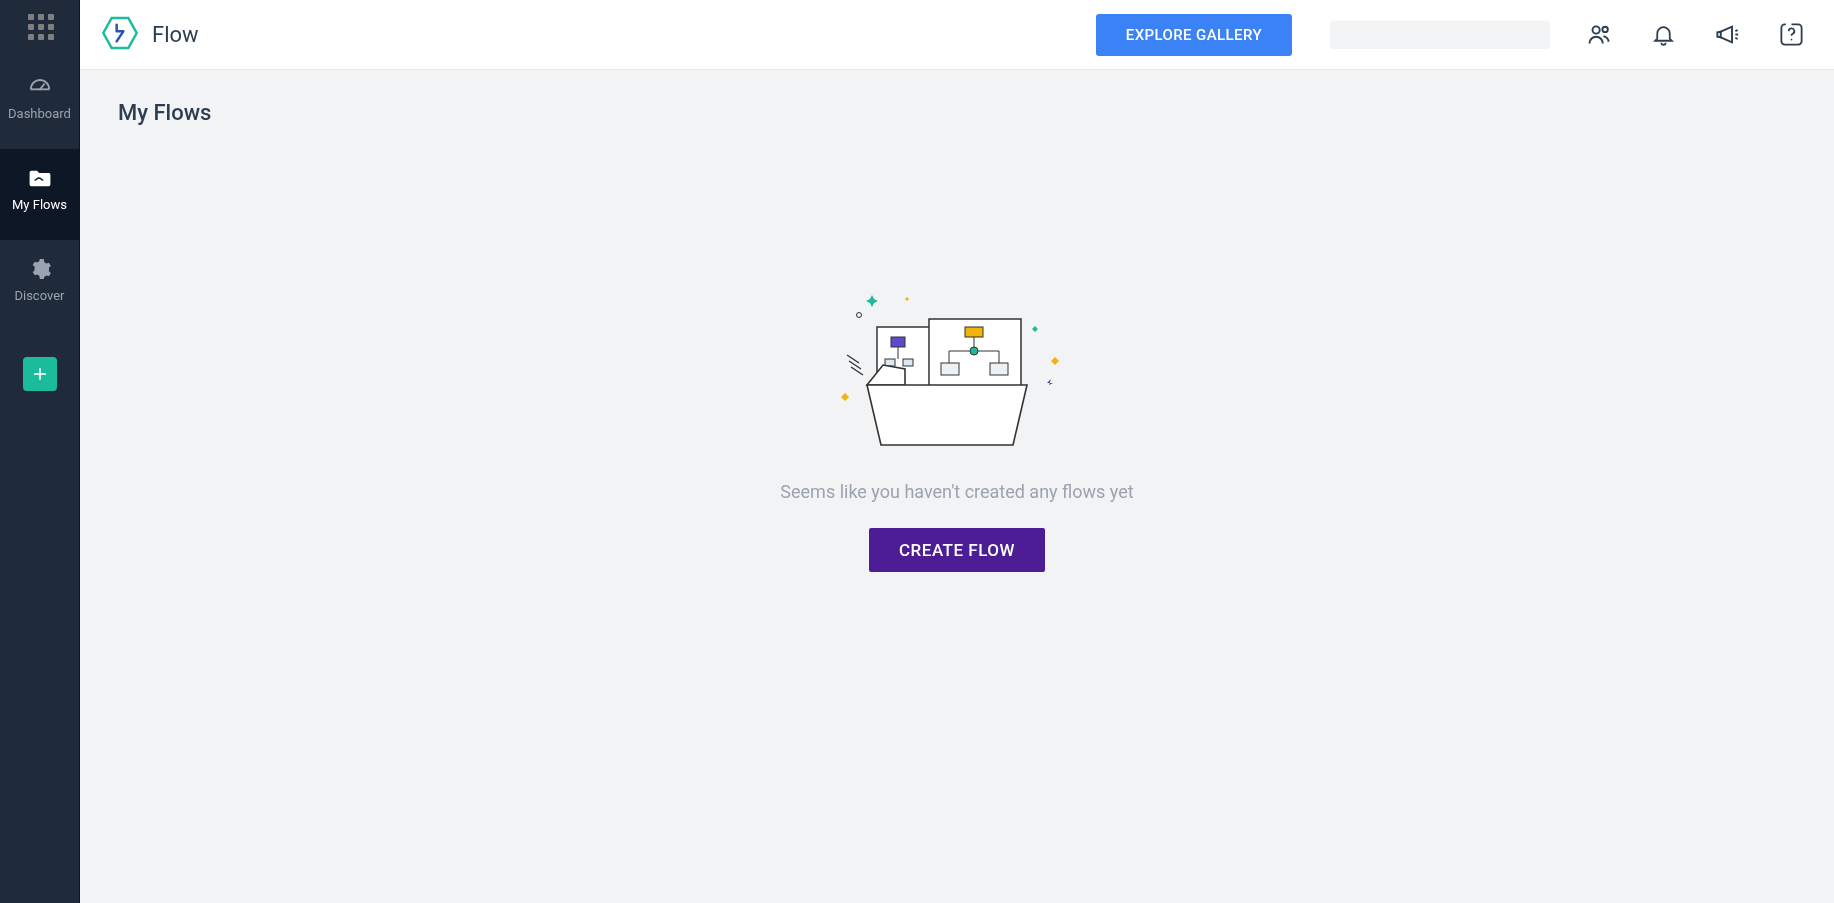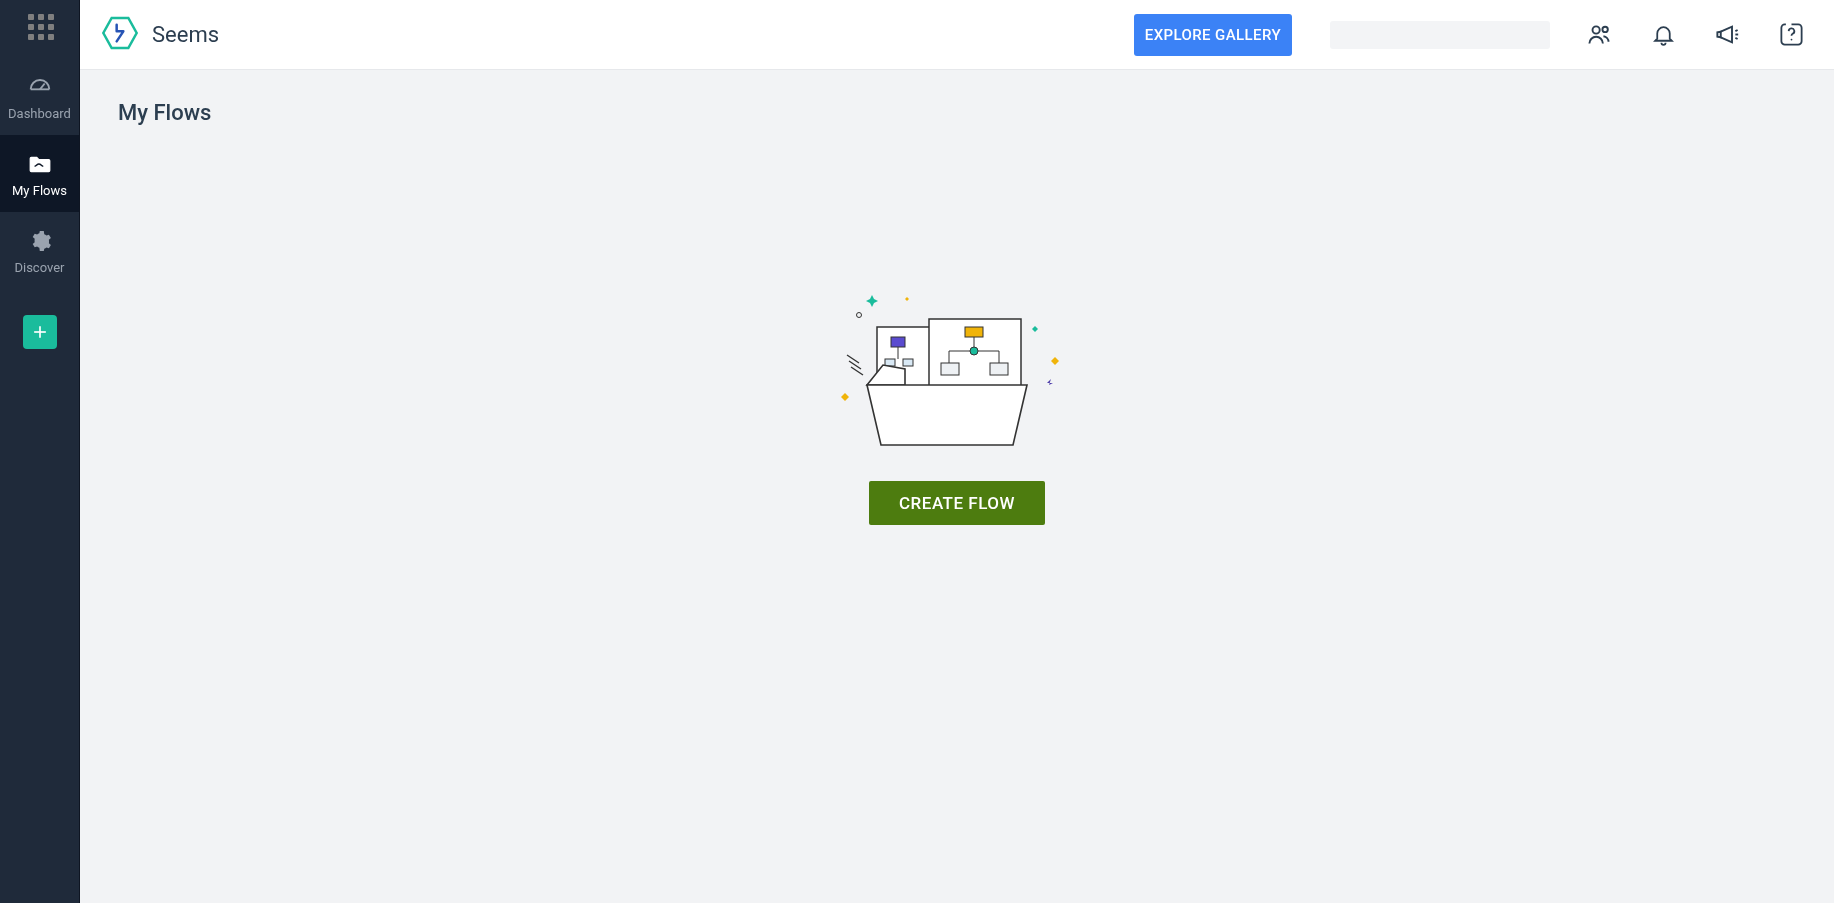--- a/index.html
+++ b/index.html
@@ -40,21 +40,21 @@
     cursor: pointer;
   }
   .sidebar-app-grid span {
     background: #7f7f7f;
     width: 6px;
     height: 6px;
     border-radius: 1px;
   }
   .sidebar-item {
     width: 100%;
-    padding: 14px 0 14px;
+    padding: 14px 0 28px;
     text-align: center;
     cursor: pointer;
     font-size: 13px;
     color: #9aa3af;
   }
   .sidebar-item.active {
     background: #0e1726;
     color: #fff;
   }
   .sidebar-item .icon-wrap {
@@ -113,21 +113,21 @@
     border: none;
     cursor: pointer;
     font-family: inherit;
   }
   .btn-explore {
     background: #3b82f6;
     color: #fff;
     font-size: 15px;
     font-weight: 500;
     letter-spacing: 0.4px;
-    padding: 12px 11px;
+    padding: 12px 30px;
     border-radius: 3px;
   }
   .user-placeholder {
     width: 220px;
     height: 28px;
     background: #f3f4f6;
     border-radius: 3px;
     margin-left: 24px;
   }
   .topbar-icon {
@@ -169,21 +169,21 @@
     color: #2c3e50;
     font-weight: 400;
     margin-bottom: 8px;
   }
   .empty-sub {
     font-size: 18px;
     color: #9aa3af;
     margin-bottom: 26px;
   }
   .btn-create {
-    background: #4d7c0f;
+    background: #4c1d95;
     color: #fff;
     font-size: 17px;
     font-weight: 500;
     letter-spacing: 0.5px;
     padding: 12px 30px;
     border-radius: 2px;
   }
 </style>
 </head>
 <body>
@@ -244,21 +244,21 @@
   <div class="main-col">
 
     <header class="topbar">
       <div class="logo-group">
         <span>
           <svg width="40" height="40" viewBox="0 0 48 48" fill="none">
             <polygon points="14,6 34,6 44,24 34,42 14,42 4,24" stroke="#1abc9c" stroke-width="3" fill="none"></polygon>
             <path d="M20 14 L20 22 L28 22 L20 34" stroke="#2754b5" stroke-width="3" fill="none" stroke-linejoin="round" stroke-linecap="round"></path>
           </svg>
         </span>
-        <span class="app-title">Seems</span>
+        <span class="app-title">Flow</span>
       </div>
 
       <div class="topbar-spacer"></div>
 
       <button class="btn btn-explore">EXPLORE GALLERY</button>
 
       <div class="user-placeholder"></div>
 
       <div class="topbar-icon">
         <svg width="27" height="27" viewBox="0 0 24 24" fill="none" stroke="#2c3e50" stroke-width="1.7">
@@ -328,18 +328,19 @@
             <line x1="141" y1="66" x2="162" y2="66" stroke="#333"></line>
             <line x1="112" y1="66" x2="112" y2="78" stroke="#333"></line>
             <line x1="162" y1="66" x2="162" y2="78" stroke="#333"></line>
             <rect x="104" y="78" width="18" height="12" fill="#eef1f4" stroke="#333"></rect>
             <rect x="153" y="78" width="18" height="12" fill="#eef1f4" stroke="#333"></rect>
 
             <path d="M30 100 L46 80 L68 84 L68 100 Z" fill="#fff" stroke="#333" stroke-width="1.6"></path>
             <path d="M30 100 L190 100 L176 160 L44 160 Z" fill="#fff" stroke="#333" stroke-width="1.6"></path>
           </svg>
         </div>
+        <p class="empty-sub">Seems like you haven't created any flows yet</p>
         <button class="btn btn-create">CREATE FLOW</button>
       </section>
     </main>
 
   </div>
 </div>
 
 </body></html>

